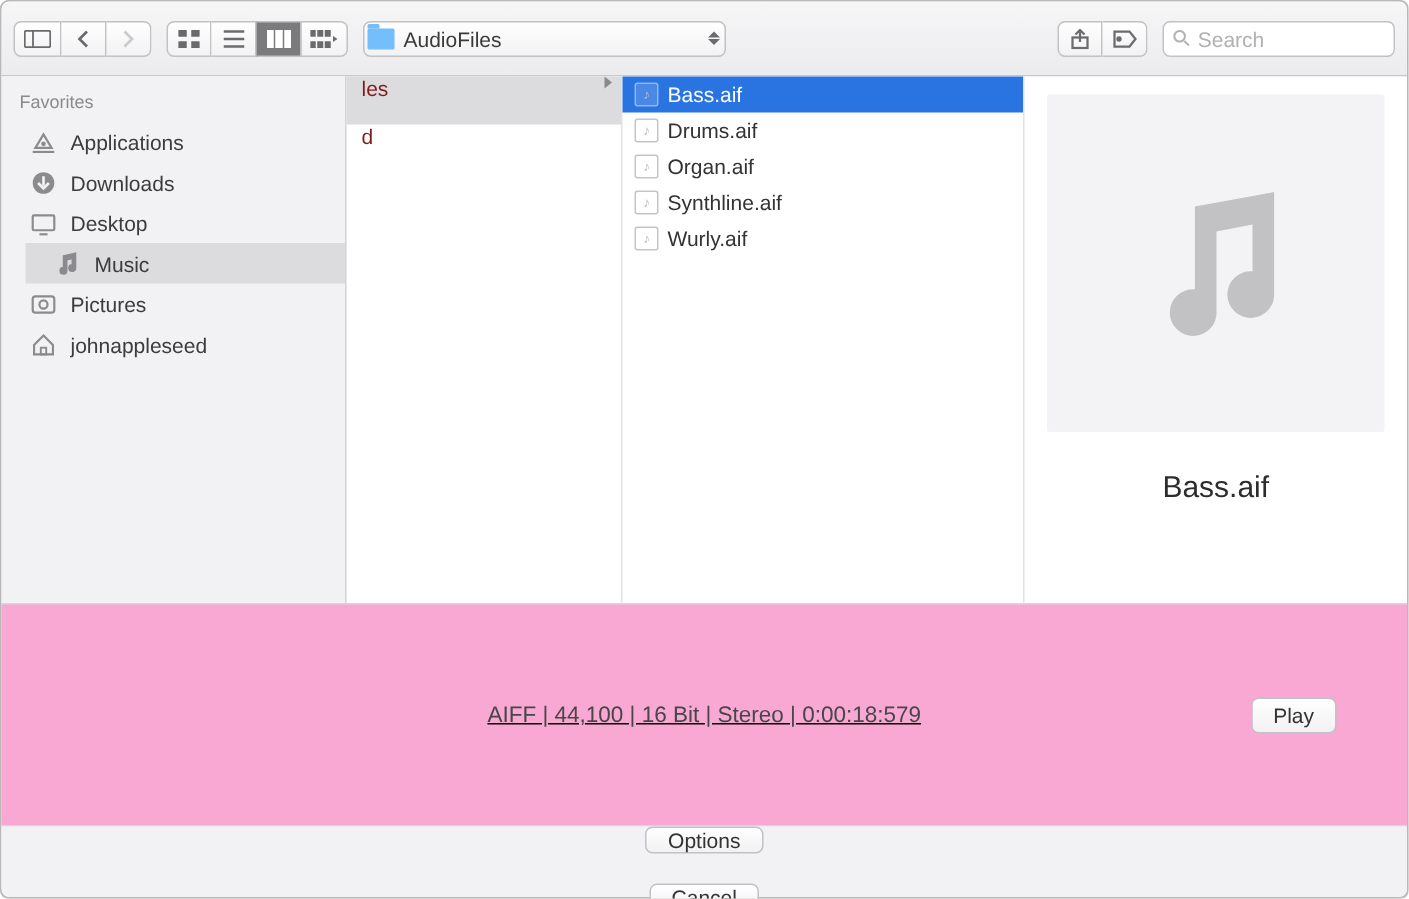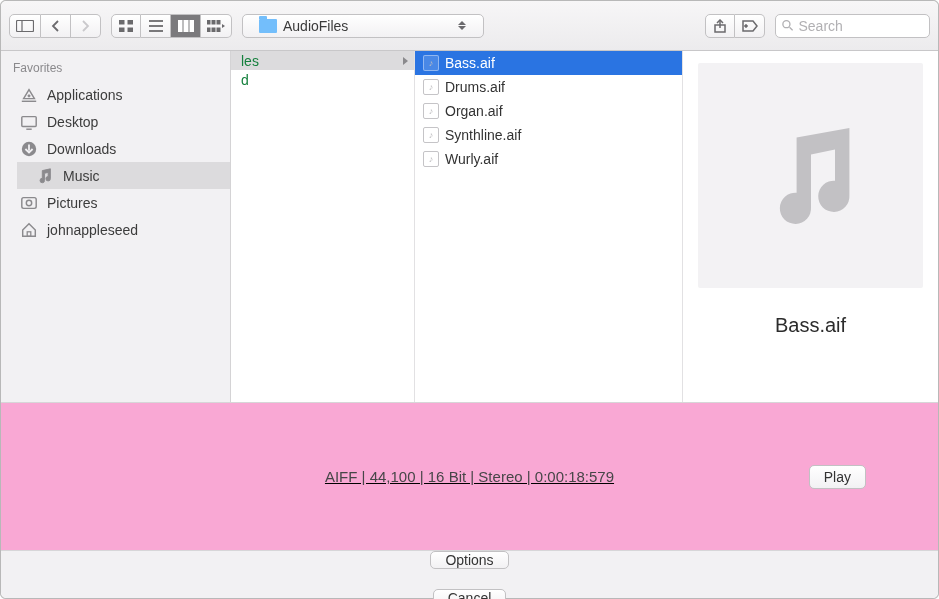--- a/index.html
+++ b/index.html
@@ -9,21 +9,21 @@
 
 .toolbar { height: 50px; background: linear-gradient(#f7f6f7,#ecebed); border-bottom: 1px solid #c8c7c9; display: flex; align-items: center; padding: 0 8px; gap: 10px; border-radius: 6px 6px 0 0;}
 .tb-group { display: flex; }
 .tb-btn { height: 24px; min-width: 30px; background: linear-gradient(#ffffff,#f2f1f3); border: 1px solid #c2c1c3; display: flex; align-items: center; justify-content: center; padding: 0 6px; cursor: default; }
 .tb-btn.first { border-radius: 5px 0 0 5px; }
 .tb-btn.last { border-radius: 0 5px 5px 0; border-left: none; }
 .tb-btn.mid { border-left: none; }
 .tb-btn.active { background: #7b7a7d; }
 .tb-btn.active svg { stroke: #fff; fill:#fff; }
 .tb-btn svg { stroke:#6b6a6d; fill:#6b6a6d; }
-.path-pop { flex: 0 0 auto; display: flex; align-items: center; height: 24px; width: 242px; background: linear-gradient(#ffffff,#f2f1f3); border:1px solid #c2c1c3; border-radius:5px; padding:0 16px; gap:6px; }
+.path-pop { flex: 0 0 auto; display: flex; align-items: center; height: 24px; width: 242px; background: linear-gradient(#ffffff,#f2f1f3); border:1px solid #c2c1c3; border-radius:5px; padding:0 2px; gap:6px; }
 .path-pop .folder-ic { width:18px; height:14px; background:#73befb; border-radius:1px; position:relative; }
 .path-pop .folder-ic::before{content:"";position:absolute;top:-3px;left:0;width:8px;height:3px;background:#73befb;border-radius:1px 1px 0 0;}
 .path-pop .label{ font-size:14px; color:#3a3a3a; flex:1;}
 .path-pop .updn{ width:10px; display:flex; flex-direction:column; gap:1px; align-items:center;}
 .path-pop .updn span{ width:0;height:0;border-left:4px solid transparent;border-right:4px solid transparent;}
 .path-pop .updn .u{border-bottom:4px solid #6b6a6d;}
 .path-pop .updn .d{border-top:4px solid #6b6a6d;}
 .spacer{flex:1;}
 .search { width:155px; height:24px; background:#fff; border:1px solid #c2c1c3; border-radius:5px; display:flex; align-items:center; padding:0 6px; gap:5px; color:#b1b0b3;}
 .search input{ border:none; outline:none; font-size:14px; width:100%; color:#333; background:transparent;}
@@ -35,37 +35,37 @@
 .sb-head { font-size:12px; color:#8a898c; padding:4px 12px 6px; }
 .sb-item { display:flex; align-items:center; gap:8px; padding:4px 12px 4px 18px; font-size:14px; color:#3c3c3c; height:27px;}
 .sb-item.sel { background:#dcdbdd;margin-left:16px; }
 .sb-item .ic { width:20px; height:18px; display:flex; align-items:center; justify-content:center;}
 .sb-item .ic svg{stroke:#8b8a8d; fill:#8b8a8d;}
 
 .columns { flex:1; display:flex; min-width:0;}
 .col { border-right:1px solid #e2e1e3; display:flex; flex-direction:column;}
 .col.a{width:184px;}
 .col.b{width:268px;}
-.col.a .row{ display:flex; align-items:center; justify-content:space-between; height:19px; padding:0 6px 0 10px; font-size:14px; color:#15803d;}
+.col.a .row{ display:flex; justify-content:space-between; height:32px; padding:0 6px 0 10px; font-size:14px; color:#7f1d1d;}
 .col.a .row.sel{background:#dcdbdd;}
 .col.a .row .chev{ width:0;height:0;border-top:4px solid transparent;border-bottom:4px solid transparent;border-left:5px solid #8a898c;}
 .col.b .row{ display:flex; align-items:center; gap:6px; height:24px; padding:0 8px; font-size:14px; color:#333;}
 .col.b .row.sel{ background:#2a74e2; color:#fff;}
 .col.b .row .fic{ width:16px; height:16px; border:1px solid #c5c4c7; border-radius:2px; background:#fff; display:flex; align-items:center; justify-content:center; font-size:9px; color:#bdbcbf;}
 .col.b .row.sel .fic{ border-color:rgba(255,255,255,.4); background:rgba(255,255,255,.15);}
 
 .preview{ flex:1; display:flex; flex-direction:column; align-items:center; padding:12px 12px 0;}
 .preview .thumb{ width:225px; height:225px; background:#f3f2f4; display:flex; align-items:center; justify-content:center; border-radius:2px;}
 .preview .thumb svg{ fill:#c2c1c4;}
 .preview .fname{ font-size:20px; color:#2c2c2c; margin-top:26px;}
 
 
 .infobar{ height:148px; border-top:1px solid #d7d6d8; background:#f9a8d4; display:flex; align-items:center; justify-content:center; position:relative;text-decoration:underline;}
 .infobar .txt{ font-size:15px; color:#474648;}
-.infobar .play-btn{ position:absolute; right:72px;}
+.infobar .play-btn{ position:absolute; right:47px;}
 
 
 .footer{ height:48px; background:#f2f1f3; border-top:1px solid #d7d6d8; display:flex; align-items:center; padding:0 12px; gap:10px; border-radius:0 0 6px 6px;flex-direction:column;}
 .push{flex:1;}
 .btn{ height:24px; padding:0 14px; font-size:14px; color:#333; background:linear-gradient(#ffffff,#f2f1f3); border:1px solid #c2c1c3; border-radius:5px; display:flex; align-items:center; cursor:default;}
 </style>
 </head>
 <body>
 
 <div class="window">
@@ -172,35 +172,35 @@
                 <path d="M4 14 L10 4 L16 14 Z" fill="none" stroke-width="1.6"></path>
                 <line x1="2" y1="17" x2="18" y2="17" stroke-width="1.6"></line>
                 <circle cx="10" cy="11" r="1.2"></circle>
               </svg>
             </span>
             <span>Applications</span>
           </div>
           <div class="sb-item">
             <span class="ic">
               <svg width="18" height="18" viewBox="0 0 20 20">
-                <rect x="2" y="4" width="16" height="11" rx="1" fill="none" stroke-width="1.6"></rect>
-                <line x1="7" y1="18" x2="13" y2="18" stroke-width="1.6"></line>
-              </svg>
-            </span>
-            <span>Desktop</span>
-          </div>
-          <div class="sb-item">
-            <span class="ic">
-              <svg width="18" height="18" viewBox="0 0 20 20">
                 <circle cx="10" cy="10" r="8" fill="#8b8a8d" stroke="none"></circle>
                 <polyline points="10,5 10,12" stroke="#f2f1f3" stroke-width="2" fill="none"></polyline>
                 <polyline points="6,10 10,14 14,10" stroke="#f2f1f3" stroke-width="2" fill="none"></polyline>
               </svg>
             </span>
             <span>Downloads</span>
+          </div>
+          <div class="sb-item">
+            <span class="ic">
+              <svg width="18" height="18" viewBox="0 0 20 20">
+                <rect x="2" y="4" width="16" height="11" rx="1" fill="none" stroke-width="1.6"></rect>
+                <line x1="7" y1="18" x2="13" y2="18" stroke-width="1.6"></line>
+              </svg>
+            </span>
+            <span>Desktop</span>
           </div>
           <div class="sb-item sel">
             <span class="ic">
               <svg width="18" height="18" viewBox="0 0 20 20">
                 <path d="M7 4 L16 2 L16 13 A2.5 2.5 0 1 1 13.5 10.5 L13.5 6 L9.5 7 L9.5 15 A2.5 2.5 0 1 1 7 12.5 Z"></path>
               </svg>
             </span>
             <span>Music</span>
           </div>
           <div class="sb-item">

